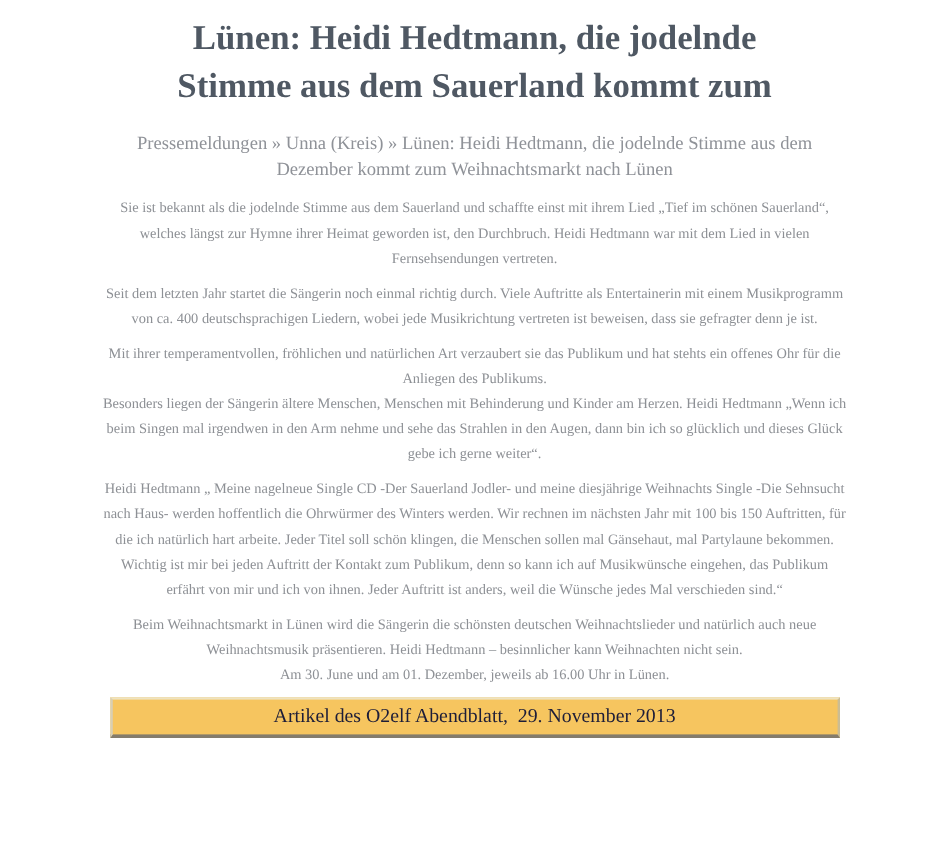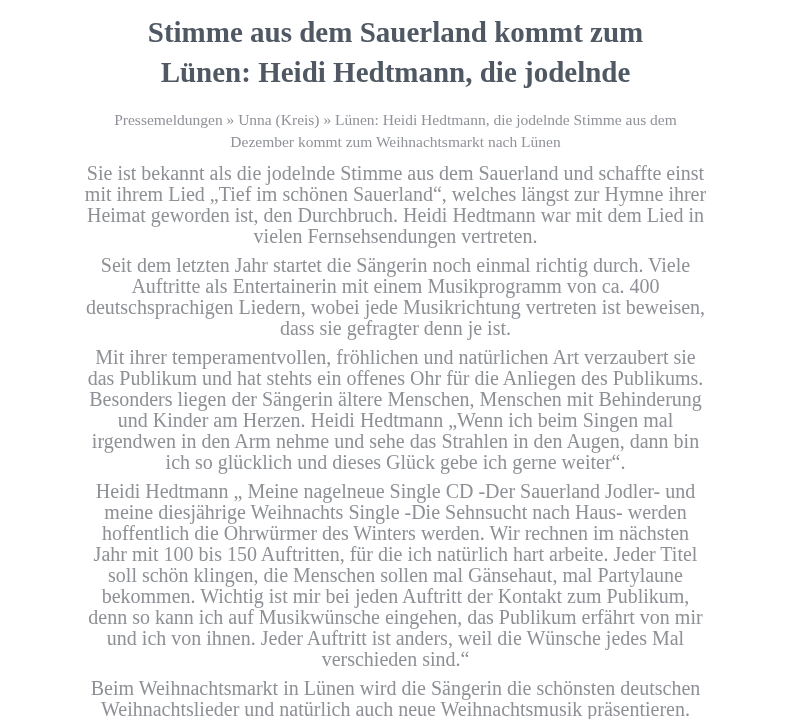--- a/index.html
+++ b/index.html
@@ -35,21 +35,21 @@
     font-size: 15.5px;
     line-height: 22px;
     cursor: pointer;
   }
   .content {
     width: 624px;
     margin: 0 auto;
   }
   .para {
     color: #8d9095;
-    font-size: 20px;
+    font-size: 12px;
     line-height: 21px;
     text-align: center;
     margin: 0 0 8px 0;
     white-space: pre-line;
   }
   .footer-bar {
     width: 604px;
     margin: 6px auto 0 auto;
     background: #f6c55f;
     border-top: 2px solid #eee3c0;
@@ -65,22 +65,22 @@
     line-height: 20px;
     white-space: pre-wrap;
   }
 </style>
 </head>
 <body>
 
 <div class="page">
 
   <h1 class="title">
+    <span class="title-line">Lünen: Heidi Hedtmann, die jodelnde</span>
     <span class="title-line">Stimme aus dem Sauerland kommt zum</span>
-    <span class="title-line">Lünen: Heidi Hedtmann, die jodelnde</span>
   </h1>
 
   <div class="breadcrumb">Pressemeldungen » Unna (Kreis) » Lünen: Heidi Hedtmann, die jodelnde Stimme aus dem Dezember kommt zum Weihnachtsmarkt nach Lünen</div>
 
   <div class="content">
     <p class="para">Sie ist bekannt als die jodelnde Stimme aus dem Sauerland und schaffte einst mit ihrem Lied „Tief im schönen Sauerland“, welches längst zur Hymne ihrer Heimat geworden ist, den Durchbruch. Heidi Hedtmann war mit dem Lied in vielen Fernsehsendungen vertreten.</p>
     <p class="para">Seit dem letzten Jahr startet die Sängerin noch einmal richtig durch. Viele Auftritte als Entertainerin mit einem Musikprogramm von ca. 400 deutschsprachigen Liedern, wobei jede Musikrichtung vertreten ist beweisen, dass sie gefragter denn je ist.</p>
     <p class="para">Mit ihrer temperamentvollen, fröhlichen und natürlichen Art verzaubert sie das Publikum und hat stehts ein offenes Ohr für die Anliegen des Publikums.
 Besonders liegen der Sängerin ältere Menschen, Menschen mit Behinderung und Kinder am Herzen. Heidi Hedtmann „Wenn ich beim Singen mal irgendwen in den Arm nehme und sehe das Strahlen in den Augen, dann bin ich so glücklich und dieses Glück gebe ich gerne weiter“.</p>
     <p class="para">Heidi Hedtmann „ Meine nagelneue Single CD -Der Sauerland Jodler- und meine diesjährige Weihnachts Single -Die Sehnsucht nach Haus- werden hoffentlich die Ohrwürmer des Winters werden. Wir rechnen im nächsten Jahr mit 100 bis 150 Auftritten, für die ich natürlich hart arbeite. Jeder Titel soll schön klingen, die Menschen sollen mal Gänsehaut, mal Partylaune bekommen. Wichtig ist mir bei jeden Auftritt der Kontakt zum Publikum, denn so kann ich auf Musikwünsche eingehen, das Publikum erfährt von mir und ich von ihnen. Jeder Auftritt ist anders, weil die Wünsche jedes Mal verschieden sind.“</p>

